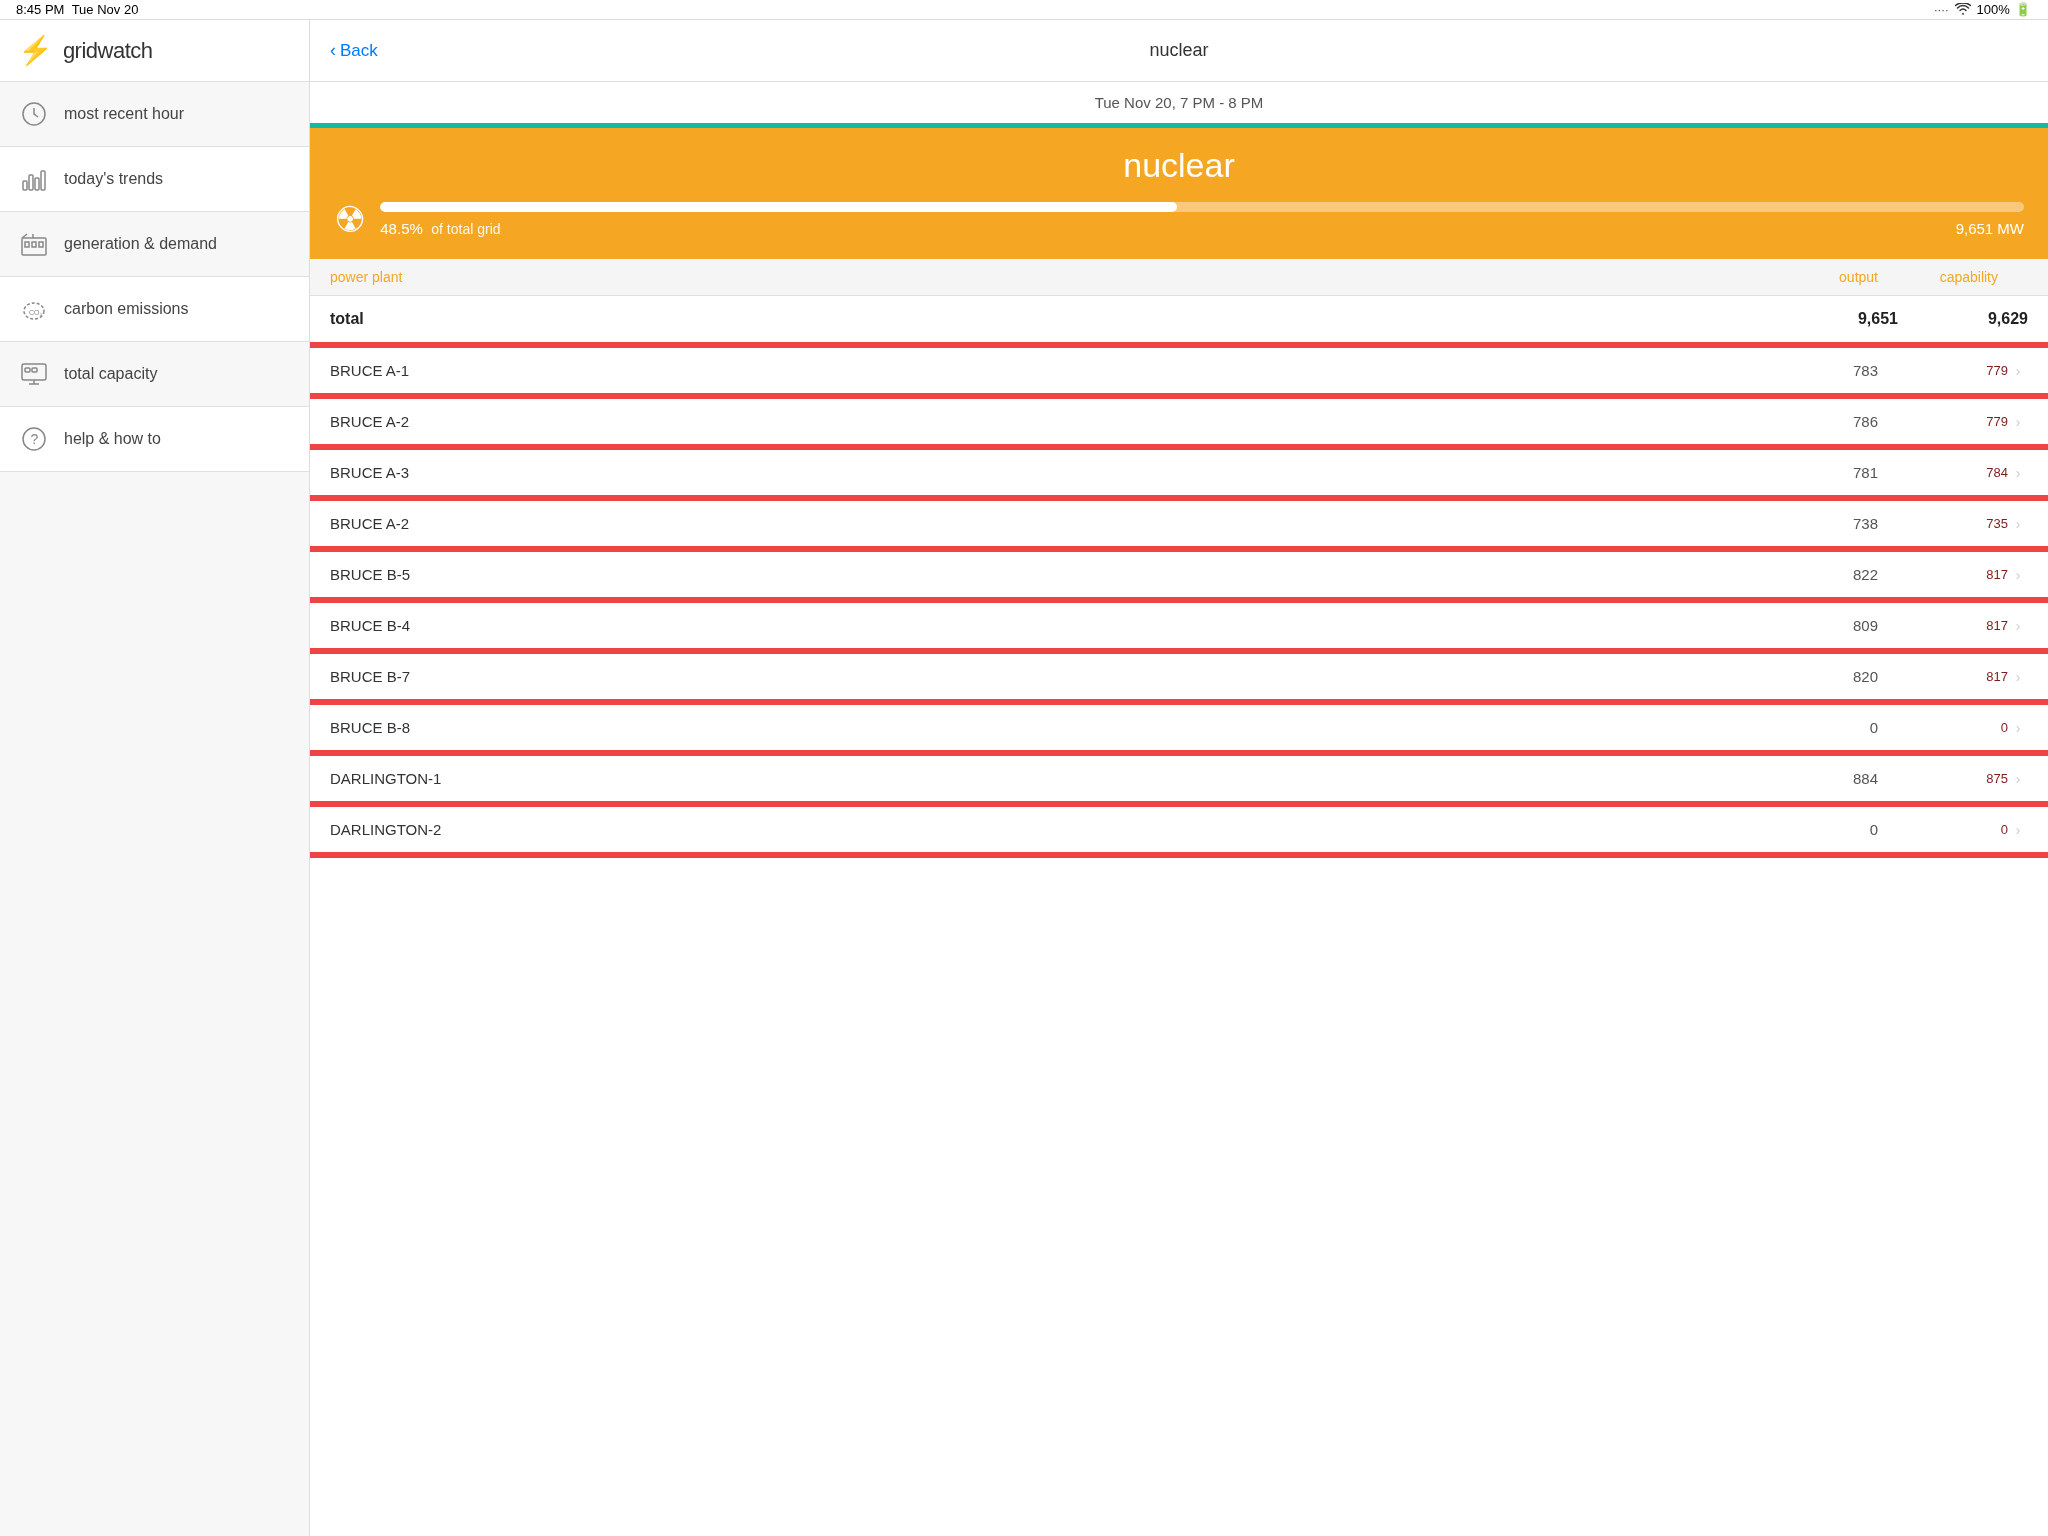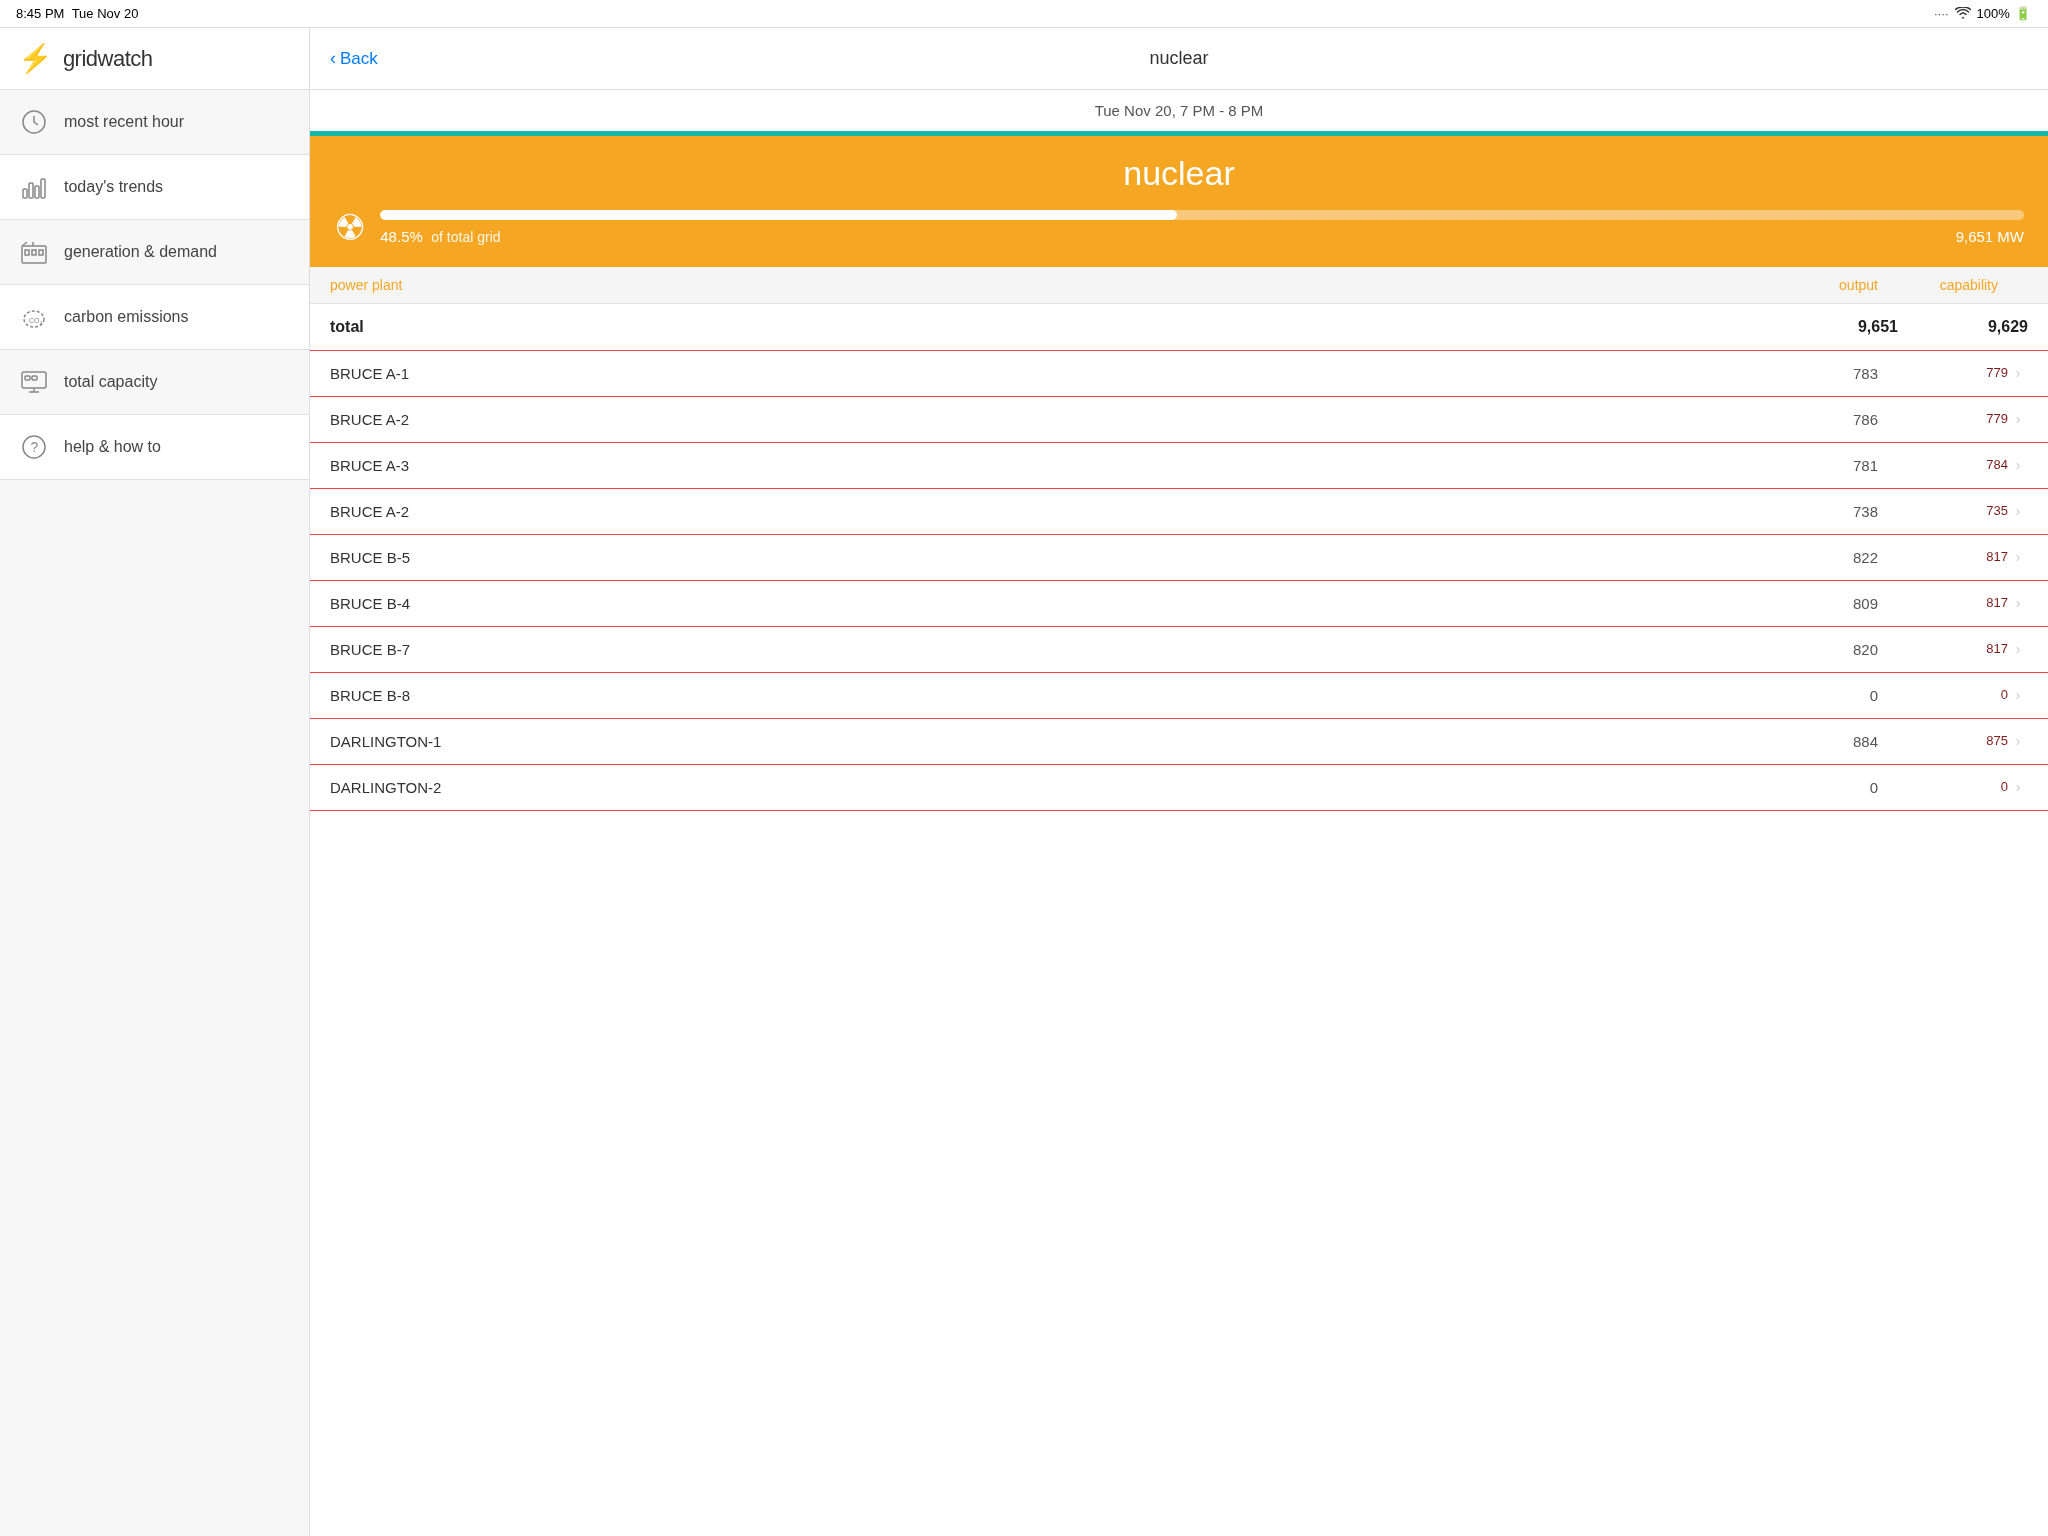--- a/index.html
+++ b/index.html
@@ -7,21 +7,21 @@
 
     
     .status-bar {
       background: white;
       display: flex;
       justify-content: space-between;
       align-items: center;
       padding: 4px 16px;
       font-size: 13px;
       font-weight: 500;
-      height: 28px;
+      height: 20px;
       border-bottom: 1px solid #ddd;
     }
     .status-bar-right { display: flex; align-items: center; gap: 6px; font-size: 13px; }
     .wifi-icon, .signal-icon { font-size: 11px; color: #333; }
     .battery-icon { font-size: 13px; }
 
     
     .app-container { display: flex; flex: 1; overflow: hidden; }
 
     
@@ -143,22 +143,23 @@
       padding: 10px 20px;
       background: #f5f5f5;
       border-bottom: 1px solid #e0e0e0;
     }
     .col-plant { flex: 1; font-size: 14px; color: #F5A623; }
     .col-output { width: 120px; text-align: right; font-size: 14px; color: #F5A623; padding-right: 20px; }
     .col-capability { width: 130px; text-align: right; font-size: 14px; color: #F5A623; padding-right: 30px; }
 
     .table-row {
       display: flex;
+      align-items: center;
       padding: 14px 20px;
-      border-bottom: 1px solid #ef4444;
+      border-bottom: 6px solid #ef4444;
       background: white;
       cursor: pointer;
     }
     .table-row.total-row { background: white; }
     .table-row.total-row .cell-plant { font-weight: 600; font-size: 16px; color: #222; }
     .table-row.total-row .cell-output { font-weight: 600; font-size: 16px; color: #222; }
     .table-row.total-row .cell-capability { font-weight: 600; font-size: 16px; color: #222; }
 
     .cell-plant { flex: 1; font-size: 15px; color: #333; }
     .cell-output { width: 120px; text-align: right; font-size: 15px; color: #555; padding-right: 20px; }

